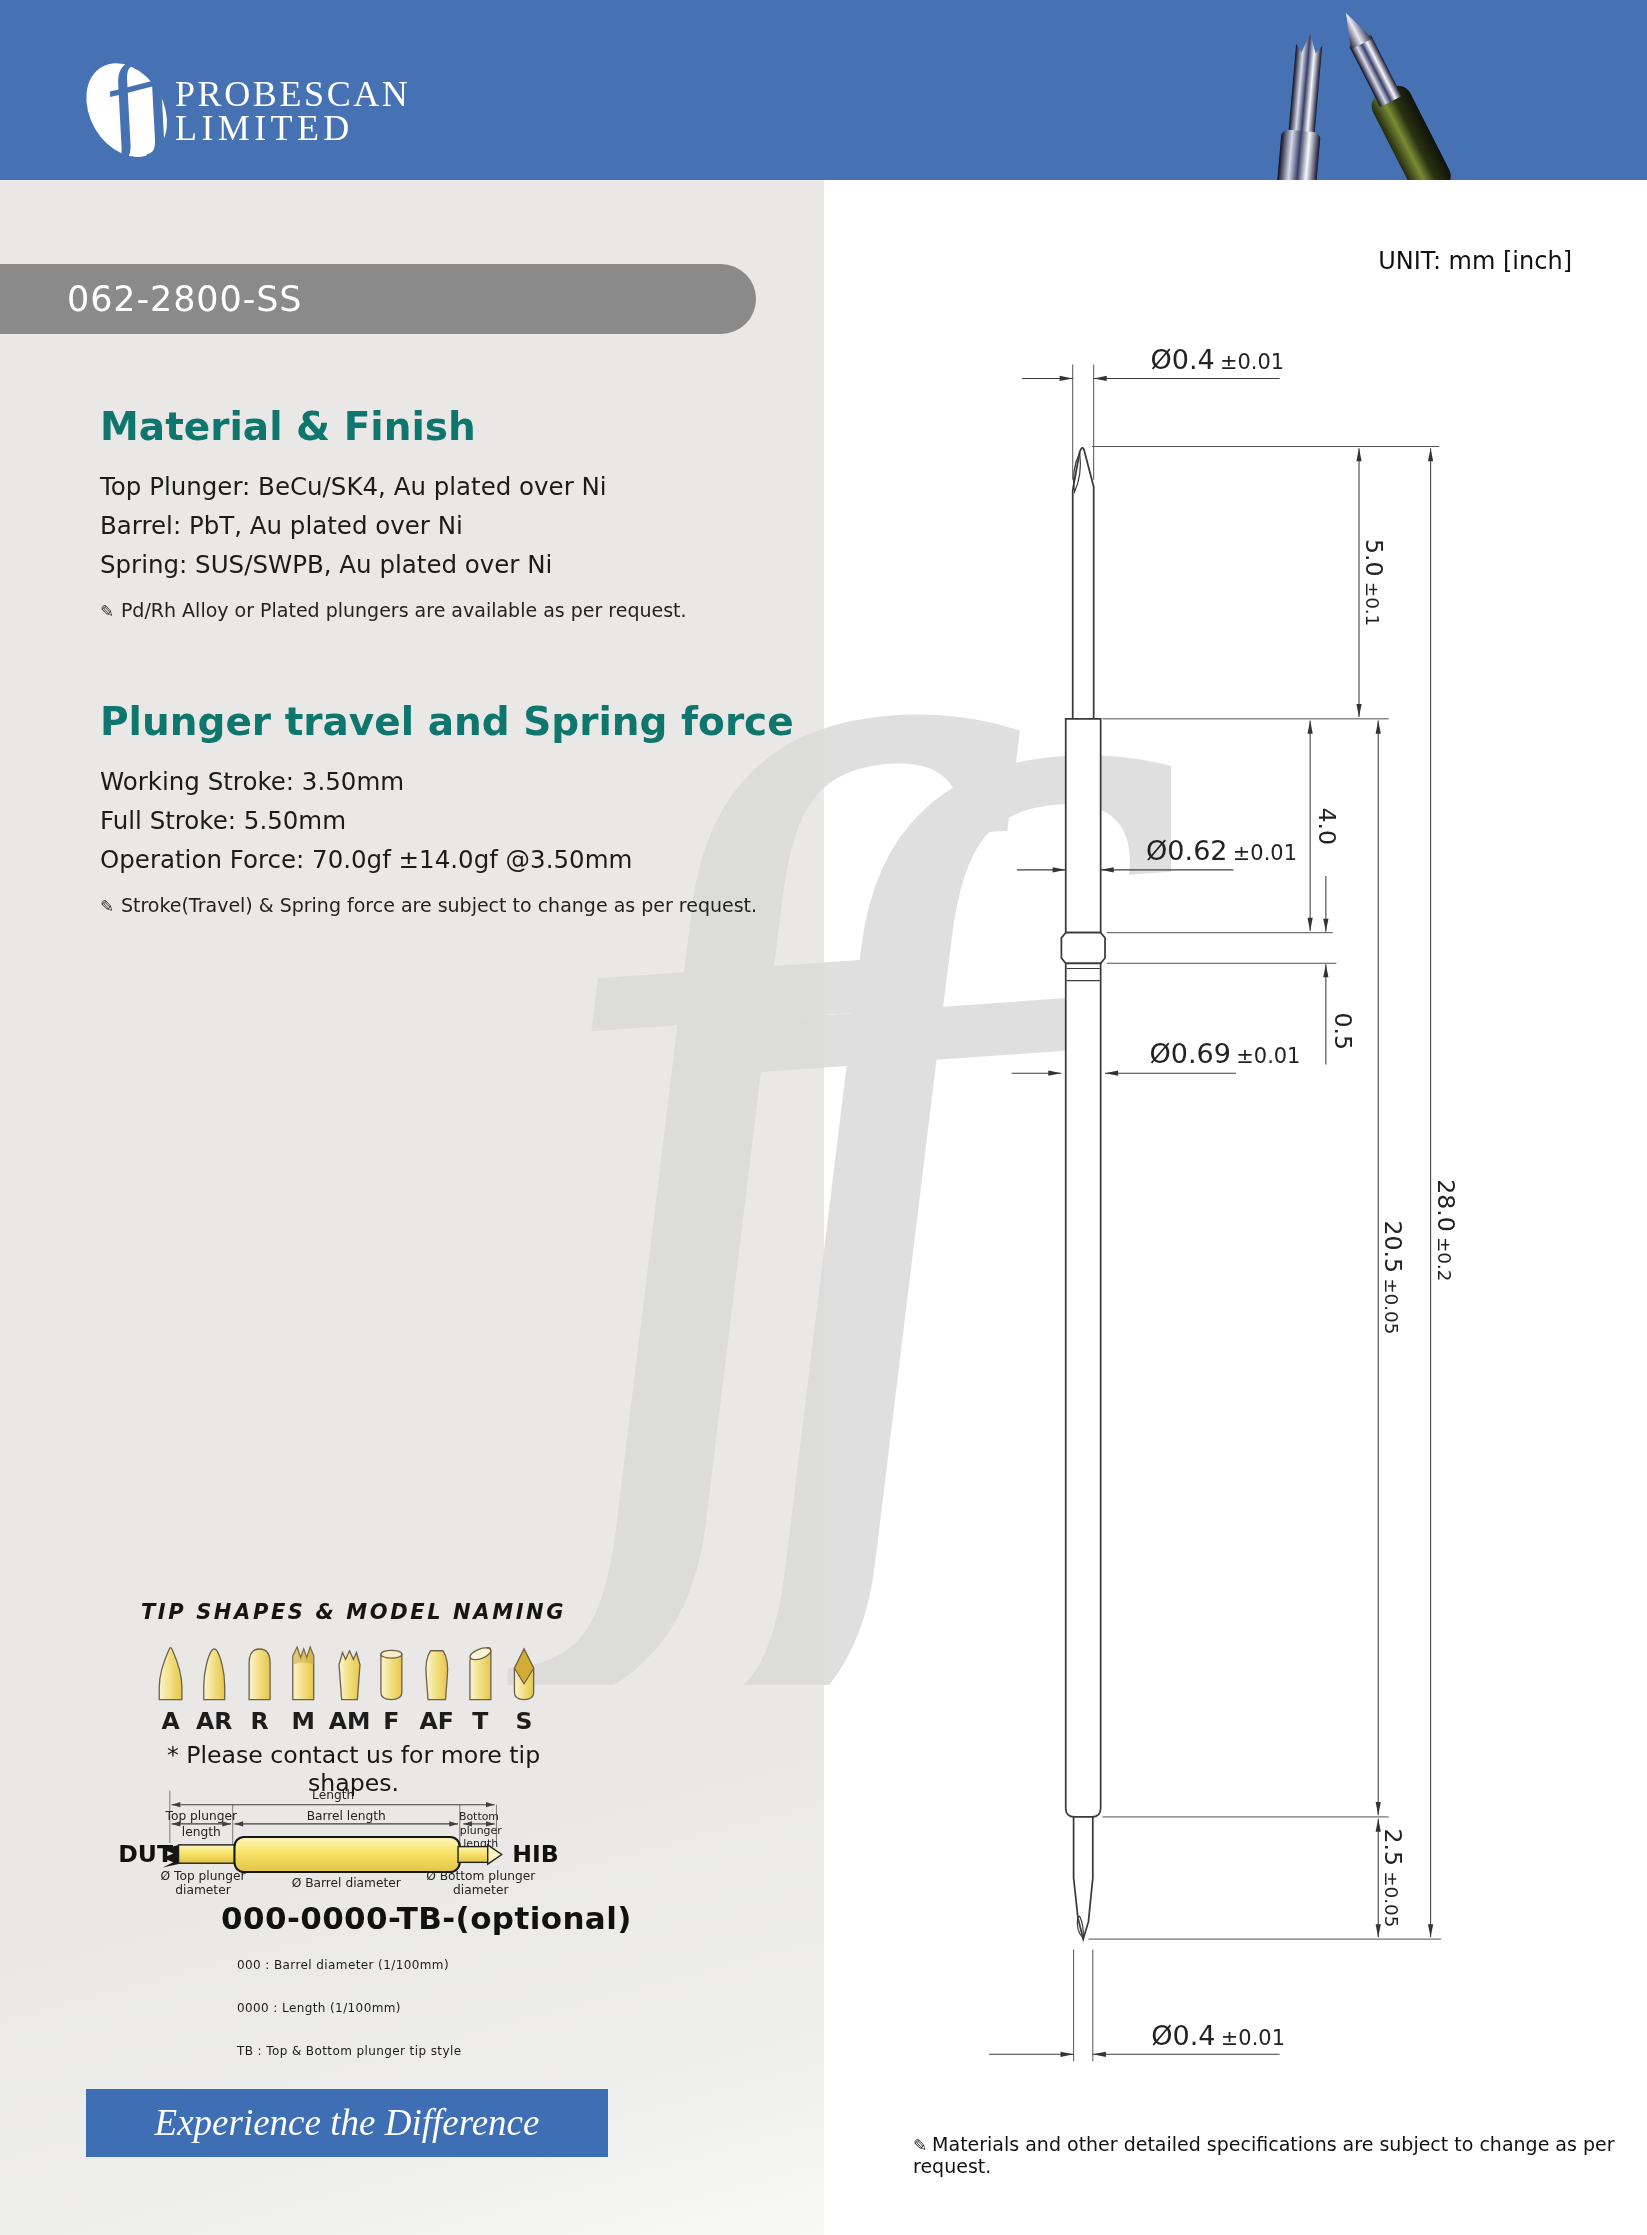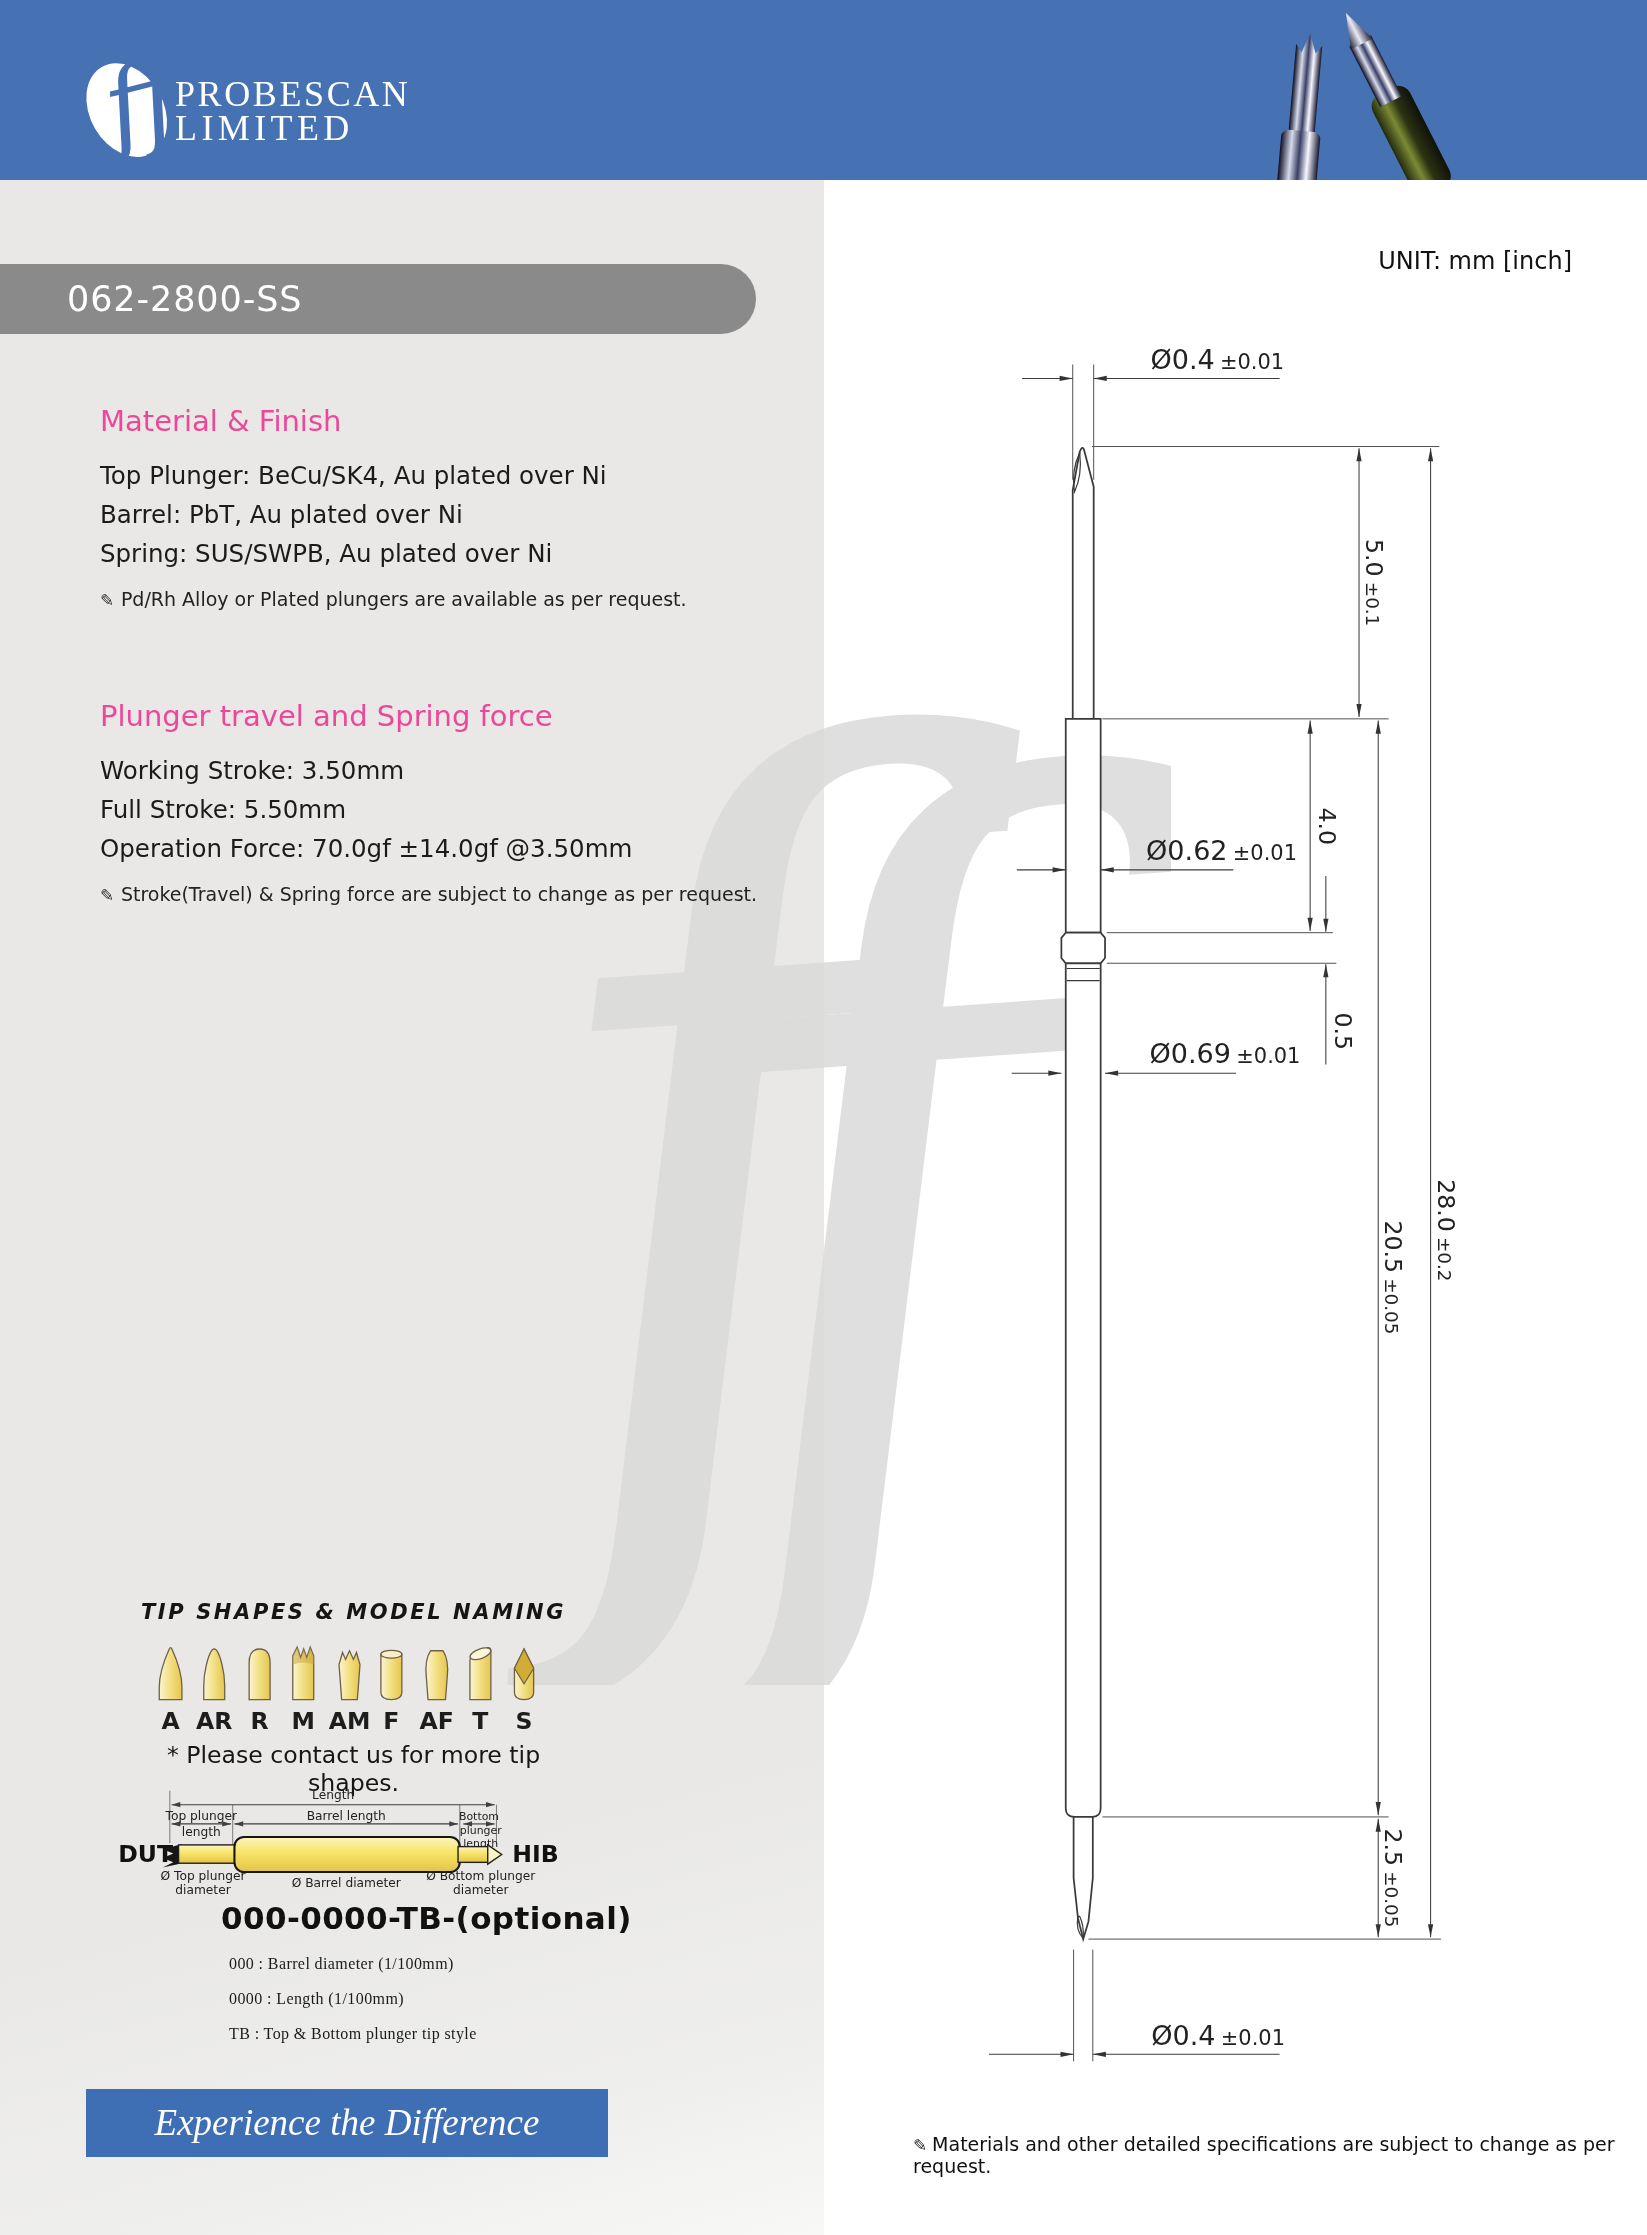--- a/index.html
+++ b/index.html
@@ -17,21 +17,21 @@
   
   .titlebar{position:absolute;left:0;top:264px;width:756px;height:70px;background:#8a8a8a;
             border-radius:0 35px 35px 0;}
   .titlebar span{display:block;padding-left:67px;line-height:70px;font-size:35px;color:#ffffff;letter-spacing:0.9px;}
   
   .unit{position:absolute;left:1310px;top:247px;width:262px;text-align:right;font-size:24px;color:#111;}
   
   .wm{position:absolute;left:245px;top:681px;pointer-events:none;}
   
   .spec{position:absolute;left:100px;width:699px;}
-  .spec h2{margin:0 0 17.5px 0;font-size:29px;font-weight:normal;color:#ec4899;}
+  .spec h2{margin:0 0 17.5px 0;font-size:39px;font-weight:bold;color:#0f766e;}
   .spec p{margin:0;font-size:24.5px;line-height:39px;color:#1b1b1b;}
   .note{margin-top:15.7px;font-size:19px;color:#222;}
   .note .pen{font-size:16.6px;margin-right:7px;}
   .mf{top:404px;}
   .pt{top:699px;}
   
   .tipsTitle{position:absolute;left:131px;top:1600px;width:445px;text-align:center;
              font-size:21px;font-weight:bold;letter-spacing:2.6px;color:#151515;font-style:italic;}
   .tipsSvg{position:absolute;left:140px;top:1642px;}
   .tipLabel{font:700 27px "DejaVu Sans",sans-serif;fill:#1d1d1d;}
@@ -39,21 +39,21 @@
   .contact{position:absolute;left:131px;top:1741px;width:445px;text-align:center;font-size:23.6px;color:#161616;}
   
   .namingSvg{position:absolute;left:105px;top:1782px;}
   .nline{stroke:#3f3f3f;stroke-width:1.3;fill:none;}
   .ntick{stroke:#6a6a6a;stroke-width:1;fill:none;}
   .nsmall{font:14px "DejaVu Sans",sans-serif;fill:#222;}
   .nxs{font:12.5px "DejaVu Sans",sans-serif;fill:#222;}
   .nbig{font:700 27px "DejaVu Sans",sans-serif;fill:#111;}
   .code{position:absolute;left:221px;top:1900px;}
   .code .ctitle{font-size:31px;font-weight:bold;letter-spacing:0.4px;color:#111;margin:0 0 14px 0;}
-  .code p{margin:8px;font-size:16px;line-height:27px;color:#1b1b1b;letter-spacing:0.4px;font-family:Liberation Serif, serif;}
+  .code p{margin:16px;font-size:12px;line-height:27px;color:#1b1b1b;letter-spacing:0.4px;}
   
   .slogan{position:absolute;left:86px;top:2089px;width:522px;height:68px;background:#3e6fb4;}
   .slogan span{display:block;text-align:center;line-height:68px;color:#fff;
                font-family:"Liberation Serif","DejaVu Serif",serif;font-style:italic;font-size:37px;}
   .fnote{position:absolute;left:913px;top:2133px;width:716px;font-size:19px;color:#111;}
   .fnote .pen{font-size:16.6px;margin-right:5.2px;}
   
   .drawSvg{position:absolute;left:961px;top:341px;}
   .part{fill:#ffffff;stroke:#3a3a3a;stroke-width:2;}
   .pthin{fill:none;stroke:#3a3a3a;stroke-width:1.4;}

